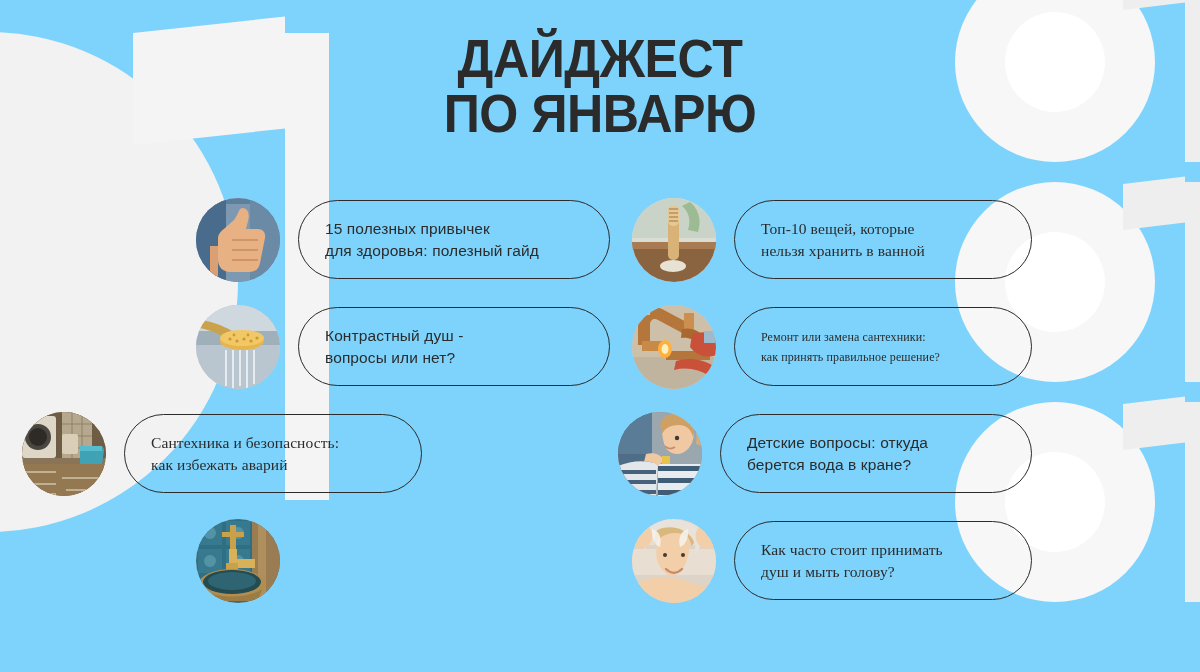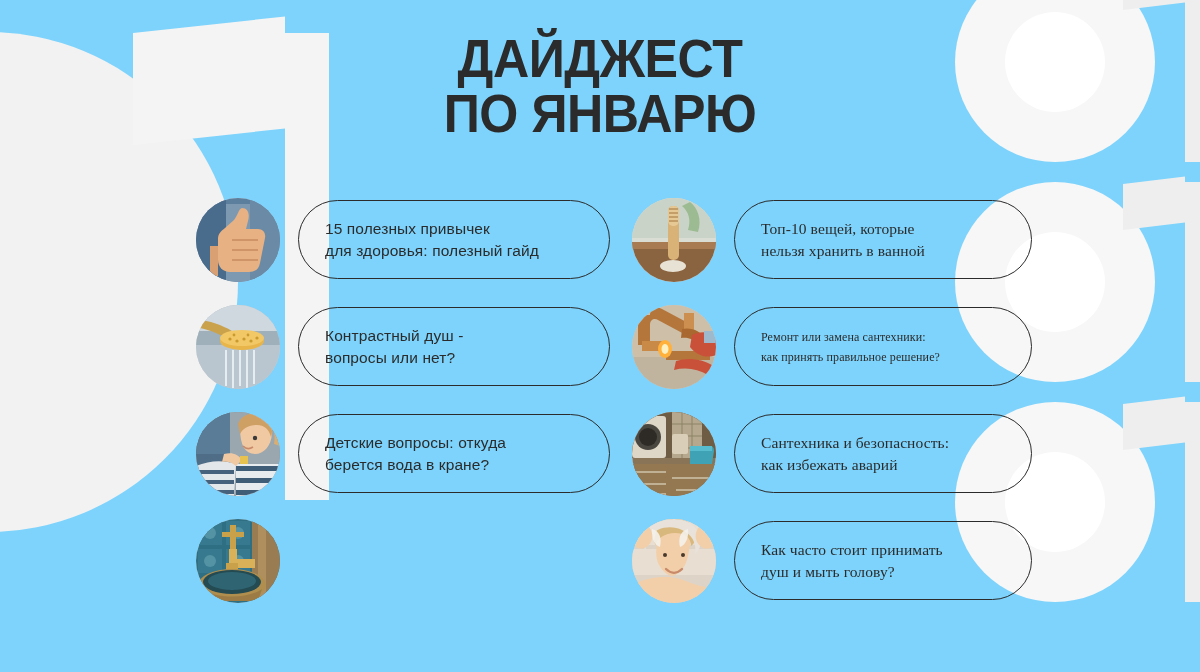--- a/index.html
+++ b/index.html
@@ -267,20 +267,47 @@
               <path d="M72 26h12v12H72z" fill="#9fb9cc"></path>
             </svg>
           </div>
           <div class="pill">
             <div class="pill-text small">Ремонт или замена сантехники:
 как принять правильное решение?</div>
           </div>
         </div>
       </div>
       <div class="row">
+        <div class="col right">
+          <div class="thumb">
+            <svg viewBox="0 0 84 84" xmlns="http://www.w3.org/2000/svg">
+              <rect width="84" height="84" fill="#8a7458"></rect>
+              <rect width="84" height="46" fill="#6f5c44"></rect>
+              <path d="M40 0h30v46H40z" fill="#b5a88e"></path>
+              <g stroke="#8d8267" stroke-width="1" fill="none">
+                <path d="M40 12h30M40 24h30M40 36h30M50 0v46M60 0v46"></path>
+              </g>
+              <rect x="0" y="4" width="34" height="42" rx="3" fill="#ded6c6"></rect>
+              <circle cx="16" cy="25" r="13" fill="#4a4640"></circle>
+              <circle cx="16" cy="25" r="9" fill="#2e2b27"></circle>
+              <rect x="40" y="22" width="16" height="20" rx="2" fill="#d9cfb8"></rect>
+              <path d="M58 34h20c3 0 4 2 4 5l-2 13H58z" fill="#3fa3b5"></path>
+              <path d="M58 34h22v5H58z" fill="#57bccd"></path>
+              <path d="M0 52h84v32H0z" fill="#7a6242"></path>
+              <path d="M0 52h84v32H0z" fill="#a88a5e" opacity="0.55"></path>
+              <g stroke="#e4dcc8" stroke-width="1.6" opacity="0.75" fill="none">
+                <path d="M4 60h30M40 66h38M6 72h28M44 78h32M10 82h24"></path>
+              </g>
+            </svg>
+          </div>
+          <div class="pill">
+            <div class="pill-text">Сантехника и безопасность:
+как избежать аварий</div>
+          </div>
+        </div>
         <div class="col left">
           <div class="thumb">
             <svg viewBox="0 0 84 84" xmlns="http://www.w3.org/2000/svg">
               <rect width="84" height="84" fill="#7d8d96"></rect>
               <path d="M0 0h34v84H0z" fill="#4f6d86"></path>
               <path d="M0 0h34v42H0z" fill="#5b7c96"></path>
               <path d="M34 0h50v84H34z" fill="#9aa7ae"></path>
               <path d="M44 16c0-9 7-15 16-14 11 1 17 9 16 20-1 12-8 20-17 20-10 0-15-9-15-26z" fill="#f0c9a3"></path>
               <path d="M42 12c4-12 22-14 30-4 4 5 5 12 3 17-2-8-7-12-14-12-8 0-14 3-17 9z" fill="#cfa064"></path>
               <path d="M70 10c7 3 10 12 8 22l6 2V6z" fill="#d9ae73"></path>
@@ -300,47 +327,20 @@
               </g>
               <path d="M28 42c8-2 14 0 18 6l-6 6c-4-4-8-5-14-4z" fill="#f0c9a3"></path>
               <path d="M44 44h8v8h-8z" fill="#e8c24e"></path>
             </svg>
           </div>
           <div class="pill">
             <div class="pill-text">Детские вопросы: откуда
 берется вода в кране?</div>
           </div>
         </div>
-        <div class="col right">
-          <div class="thumb">
-            <svg viewBox="0 0 84 84" xmlns="http://www.w3.org/2000/svg">
-              <rect width="84" height="84" fill="#8a7458"></rect>
-              <rect width="84" height="46" fill="#6f5c44"></rect>
-              <path d="M40 0h30v46H40z" fill="#b5a88e"></path>
-              <g stroke="#8d8267" stroke-width="1" fill="none">
-                <path d="M40 12h30M40 24h30M40 36h30M50 0v46M60 0v46"></path>
-              </g>
-              <rect x="0" y="4" width="34" height="42" rx="3" fill="#ded6c6"></rect>
-              <circle cx="16" cy="25" r="13" fill="#4a4640"></circle>
-              <circle cx="16" cy="25" r="9" fill="#2e2b27"></circle>
-              <rect x="40" y="22" width="16" height="20" rx="2" fill="#d9cfb8"></rect>
-              <path d="M58 34h20c3 0 4 2 4 5l-2 13H58z" fill="#3fa3b5"></path>
-              <path d="M58 34h22v5H58z" fill="#57bccd"></path>
-              <path d="M0 52h84v32H0z" fill="#7a6242"></path>
-              <path d="M0 52h84v32H0z" fill="#a88a5e" opacity="0.55"></path>
-              <g stroke="#e4dcc8" stroke-width="1.6" opacity="0.75" fill="none">
-                <path d="M4 60h30M40 66h38M6 72h28M44 78h32M10 82h24"></path>
-              </g>
-            </svg>
-          </div>
-          <div class="pill">
-            <div class="pill-text">Сантехника и безопасность:
-как избежать аварий</div>
-          </div>
-        </div>
       </div>
       <div class="row">
         <div class="col left">
           <div class="thumb">
             <svg viewBox="0 0 84 84" xmlns="http://www.w3.org/2000/svg">
               <rect width="84" height="84" fill="#2f6f84"></rect>
               <g fill="#37798e">
                 <rect x="2" y="2" width="24" height="24"></rect>
                 <rect x="30" y="2" width="24" height="24"></rect>
                 <rect x="2" y="30" width="24" height="24"></rect>

